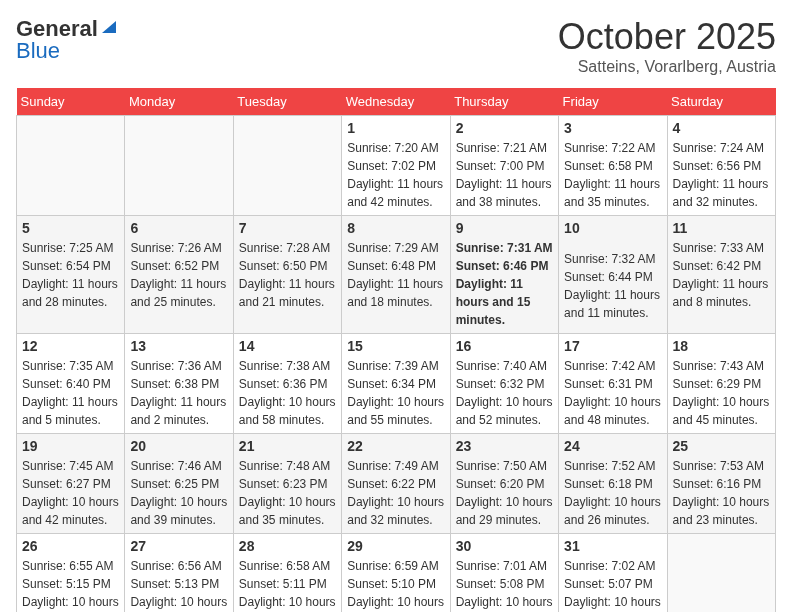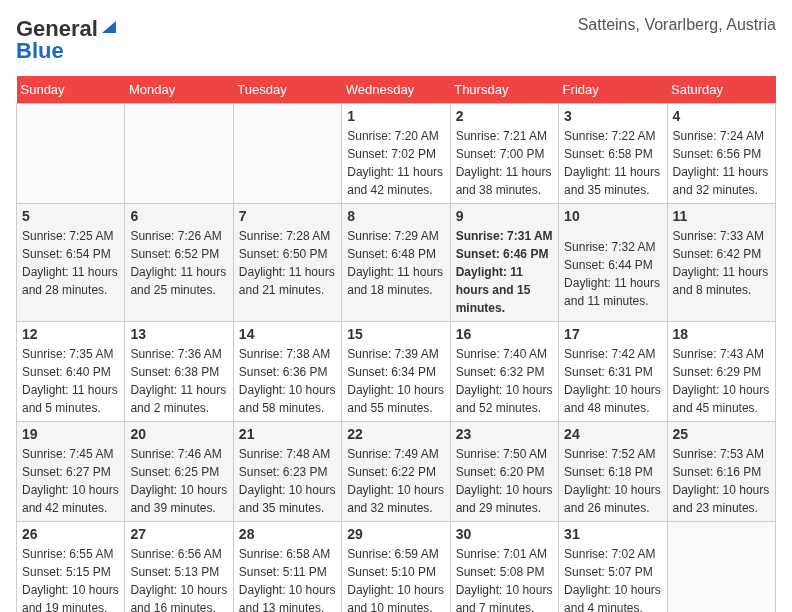--- a/index.html
+++ b/index.html
@@ -85,23 +85,24 @@
 <div class="header">
   <div class="logo">
     <div class="logo-row">
       <span style="font-size:22px;font-weight:bold;color:#333;">General</span>
       <span style="display:inline-block;margin-left:2px;margin-bottom:2px;">
         <svg width="18" height="18" viewBox="0 0 18 18">
             <polygon points="2,16 16,16 16,4" fill="#1a6bbf"></polygon>
           </svg>
       </span>
     </div>
-    <span style="font-size:22px;font-weight:bold;color:#1a6bbf;margin-top:-4px;">Blue</span>
+    <span style="font-size:22px;font-weight:normal;color:#1a6bbf;margin-top:-4px;">Blue</span>
   </div>
   <div class="title-section">
+    <div class="calendar-title">October 2025</div>
     <div class="calendar-subtitle">Satteins, Vorarlberg, Austria</div>
   </div>
 </div>
 
 <table>
   <thead>
     <tr>
       <th>Sunday</th>
       <th>Monday</th>
       <th>Tuesday</th>

